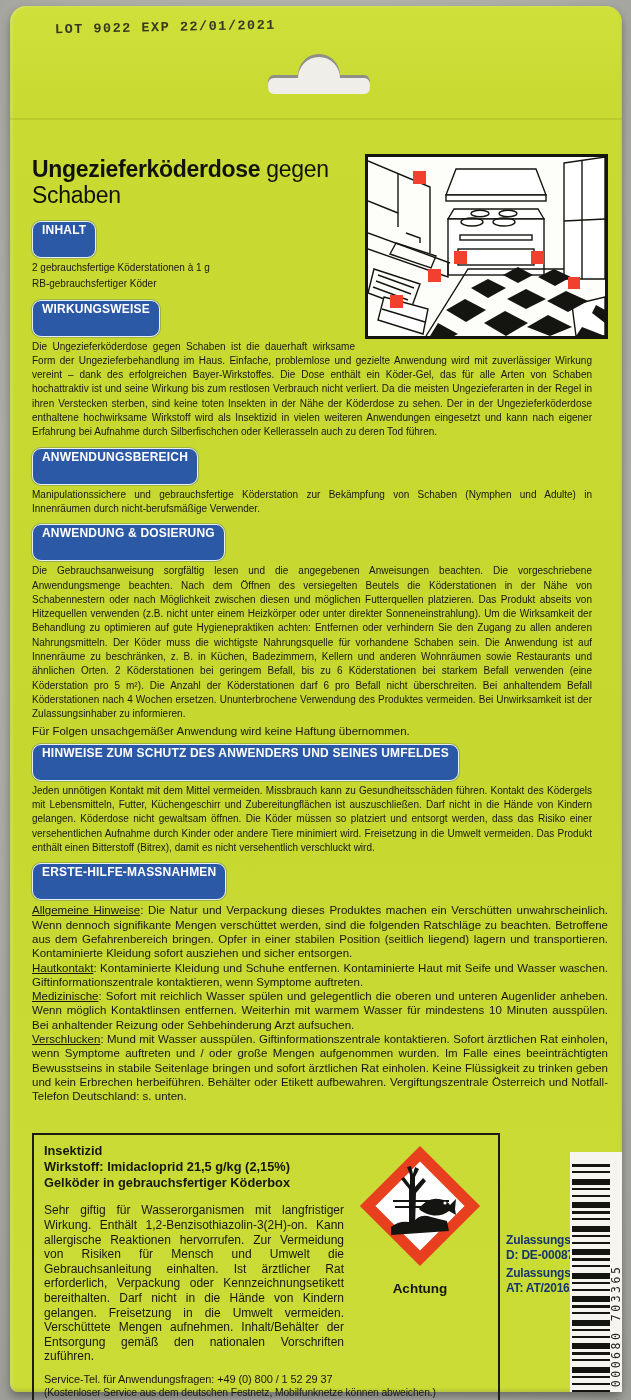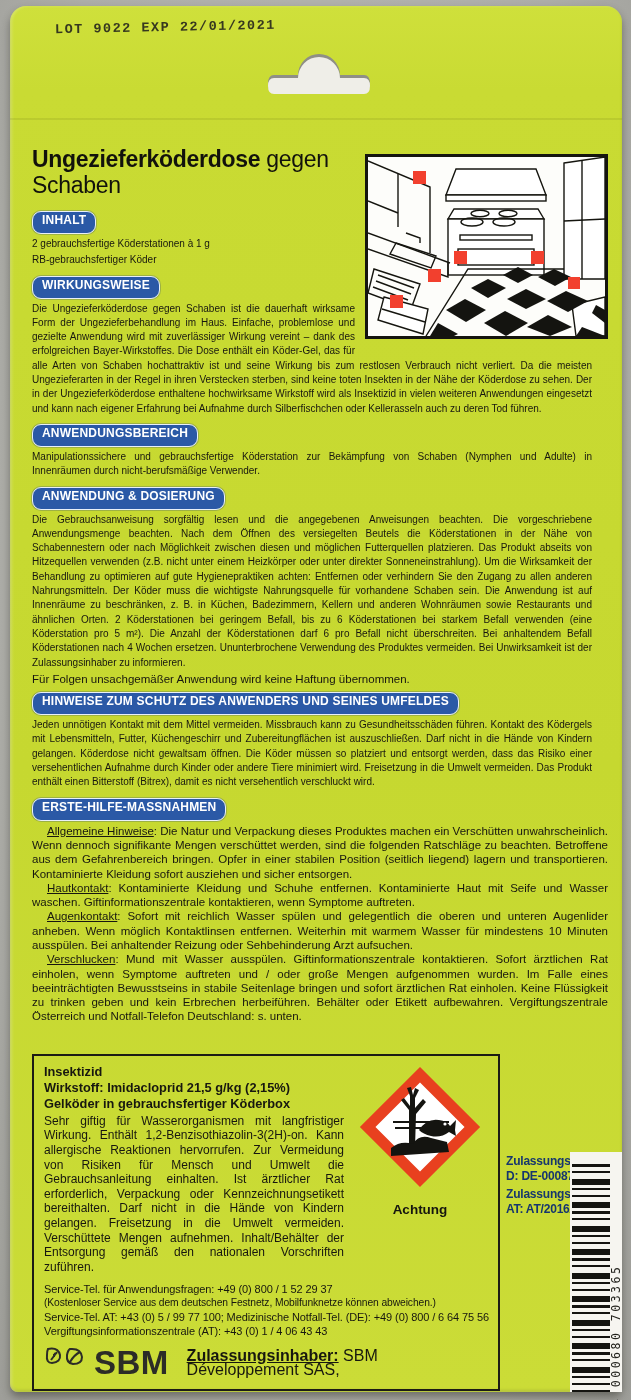--- a/index.html
+++ b/index.html
@@ -21,44 +21,44 @@
     font-family:"Liberation Mono", monospace;font-weight:bold;
     font-size:13.5px;letter-spacing:1.5px;color:#22221c;
     transform:rotate(-1.2deg);opacity:.88;
   }
   .euro-hole{position:absolute;top:40px;left:255px;}
   .content{position:relative;padding:140px 14px 0 22px;color:#17170f;}
   .kitchen{
     float:right;width:237px;height:179px;background:#fdfdfa;
     border:3px solid #15150f;margin:8px 0 8px 10px;
   }
-  h1.title{margin:0 0 7px 0;font-size:23px;line-height:26px;font-weight:normal;color:#12120c;letter-spacing:-0.3px;}
+  h1.title{margin:10px 0 7px 0;font-size:23px;line-height:26px;font-weight:normal;color:#12120c;letter-spacing:-0.3px;}
   h1.title .tb{font-weight:bold;}
   .badge{
     display:inline-block;background:#2b59a6;color:#fff;
     font-size:12px;font-weight:bold;letter-spacing:.2px;
-    padding:1px 9px 6px 9px;border-radius:9px;border:1.5px solid #e9f0f8;
+    padding:1px 9px 20px 9px;border-radius:9px;border:1.5px solid #e9f0f8;
     margin:6px 0 3px 0;box-shadow:0 0 0 1px rgba(30,60,120,.25);
   }
   p.body{margin:0 16px 2px 0;font-size:10px;line-height:14.3px;text-align:justify;}
   p.body.short{text-align:left;}
   p.bold-note{margin:0;font-size:11.5px;line-height:14.3px;font-weight:normal;}
   .fa-item{margin:0;font-size:11.5px;line-height:14.3px;text-align:justify;}
-  .fa-item .lead{text-decoration:underline;margin-left:15px;}
+  .fa-item .lead{text-decoration:underline;}
 
   .bottom-row{display:flex;gap:6px;margin-top:30px;}
   .hazard-box{
     width:468px;box-sizing:border-box;border:2px solid #1c1c14;
     padding:8px 10px 8px 10px;background:transparent;
   }
   .hz-top{display:flex;}
   .hz-left{flex:1;padding-right:8px;}
   .hz-right{width:146px;display:flex;flex-direction:column;align-items:center;}
   .hz-head{font-size:12.8px;line-height:16px;font-weight:bold;}
-  .hz-warning{margin-top:2px;font-size:12px;line-height:14.6px;text-align:justify;width:300px;}
+  .hz-warning{margin-top:12px;font-size:12px;line-height:14.6px;text-align:justify;width:300px;}
   .signal-word{font-size:13.5px;font-weight:bold;margin-top:12px;color:#15150f;}
   .service{margin-top:8px;}
   .service div{font-size:11px;line-height:14px;letter-spacing:-.1px;white-space:nowrap;}
   .service .small{font-size:10.3px;}
   .logo-row{display:flex;align-items:flex-start;margin-top:7px;}
   .sbm-logo{display:flex;flex-direction:column;width:158px;}
   .sbm-top{display:flex;align-items:center;gap:6px;}
   .sbm-name{font-size:33px;font-weight:bold;color:#2c2c27;letter-spacing:.5px;line-height:34px;}
   .holder{font-size:16px;line-height:14px;padding-left:6px;padding-top:4px;}
   .holder .lead{font-weight:bold;text-decoration:underline;}
@@ -185,21 +185,21 @@
     <div><span class="badge">ANWENDUNG &amp; DOSIERUNG</span></div>
     <p class="body">Die Gebrauchsanweisung sorgfältig lesen und die angegebenen Anweisungen beachten. Die vorgeschriebene Anwendungsmenge beachten. Nach dem Öffnen des versiegelten Beutels die Köderstationen in der Nähe von Schabennestern oder nach Möglichkeit zwischen diesen und möglichen Futterquellen platzieren. Das Produkt abseits von Hitzequellen verwenden (z.B. nicht unter einem Heizkörper oder unter direkter Sonneneinstrahlung). Um die Wirksamkeit der Behandlung zu optimieren auf gute Hygienepraktiken achten: Entfernen oder verhindern Sie den Zugang zu allen anderen Nahrungsmitteln. Der Köder muss die wichtigste Nahrungsquelle für vorhandene Schaben sein. Die Anwendung ist auf Innenräume zu beschränken, z. B. in Küchen, Badezimmern, Kellern und anderen Wohnräumen sowie Restaurants und ähnlichen Orten. 2 Köderstationen bei geringem Befall, bis zu 6 Köderstationen bei starkem Befall verwenden (eine Köderstation pro 5 m²). Die Anzahl der Köderstationen darf 6 pro Befall nicht überschreiten. Bei anhaltendem Befall Köderstationen nach 4 Wochen ersetzen. Ununterbrochene Verwendung des Produktes vermeiden. Bei Unwirksamkeit ist der Zulassungsinhaber zu informieren.</p>
     <p class="bold-note">Für Folgen unsachgemäßer Anwendung wird keine Haftung übernommen.</p>
 
     <div><span class="badge">HINWEISE ZUM SCHUTZ DES ANWENDERS UND SEINES UMFELDES</span></div>
     <p class="body">Jeden unnötigen Kontakt mit dem Mittel vermeiden. Missbrauch kann zu Gesundheitsschäden führen. Kontakt des Ködergels mit Lebensmitteln, Futter, Küchengeschirr und Zubereitungflächen ist auszuschließen. Darf nicht in die Hände von Kindern gelangen. Köderdose nicht gewaltsam öffnen. Die Köder müssen so platziert und entsorgt werden, dass das Risiko einer versehentlichen Aufnahme durch Kinder oder andere Tiere minimiert wird. Freisetzung in die Umwelt vermeiden. Das Produkt enthält einen Bitterstoff (Bitrex), damit es nicht versehentlich verschluckt wird.</p>
 
     <div><span class="badge">ERSTE-HILFE-MASSNAHMEN</span></div>
     <p class="fa-item"><span class="lead">Allgemeine Hinweise</span><span>: Die Natur und Verpackung dieses Produktes machen ein Verschütten unwahrscheinlich. Wenn dennoch signifikante Mengen verschüttet werden, sind die folgenden Ratschläge zu beachten. Betroffene aus dem Gefahrenbereich bringen. Opfer in einer stabilen Position (seitlich liegend) lagern und transportieren. Kontaminierte Kleidung sofort ausziehen und sicher entsorgen.</span></p>
     <p class="fa-item"><span class="lead">Hautkontakt</span><span>: Kontaminierte Kleidung und Schuhe entfernen. Kontaminierte Haut mit Seife und Wasser waschen. Giftinformationszentrale kontaktieren, wenn Symptome auftreten.</span></p>
-    <p class="fa-item"><span class="lead">Augenkontakt</span><span>: Sofort mit reichlich Wasser spülen und gelegentlich die oberen und unteren Augenlider anheben. Wenn möglich Kontaktlinsen entfernen. Weiterhin mit warmem Wasser für mindestens 10 Minuten ausspülen. Bei anhaltender Reizung oder Sehbehinderung Arzt aufsuchen.</span></p>
+    <p class="fa-item"><span class="lead">Medizinische</span><span>: Sofort mit reichlich Wasser spülen und gelegentlich die oberen und unteren Augenlider anheben. Wenn möglich Kontaktlinsen entfernen. Weiterhin mit warmem Wasser für mindestens 10 Minuten ausspülen. Bei anhaltender Reizung oder Sehbehinderung Arzt aufsuchen.</span></p>
     <p class="fa-item"><span class="lead">Verschlucken</span><span>: Mund mit Wasser ausspülen. Giftinformationszentrale kontaktieren. Sofort ärztlichen Rat einholen, wenn Symptome auftreten und / oder große Mengen aufgenommen wurden. Im Falle eines beeinträchtigten Bewusstseins in stabile Seitenlage bringen und sofort ärztlichen Rat einholen. Keine Flüssigkeit zu trinken geben und kein Erbrechen herbeiführen. Behälter oder Etikett aufbewahren. Vergiftungszentrale Österreich und Notfall-Telefon Deutschland: s. unten.</span></p>
 
     <div class="bottom-row">
       <div class="hazard-box">
         <div class="hz-top">
           <div class="hz-left">
             <div class="hz-head">Insektizid</div>
             <div class="hz-head">Wirkstoff: Imidacloprid 21,5 g/kg (2,15%)</div>
             <div class="hz-head">Gelköder in gebrauchsfertiger Köderbox</div>
             <div class="hz-warning">Sehr giftig für Wasserorganismen mit langfristiger Wirkung. Enthält 1,2-Benzisothiazolin-3(2H)-on. Kann allergische Reaktionen hervorrufen. Zur Vermeidung von Risiken für Mensch und Umwelt die Gebrauchsanleitung einhalten. Ist ärztlicher Rat erforderlich, Verpackung oder Kennzeichnungsetikett bereithalten. Darf nicht in die Hände von Kindern gelangen. Freisetzung in die Umwelt vermeiden. Verschüttete Mengen aufnehmen. Inhalt/Behälter der Entsorgung gemäß den nationalen Vorschriften zuführen.</div>

